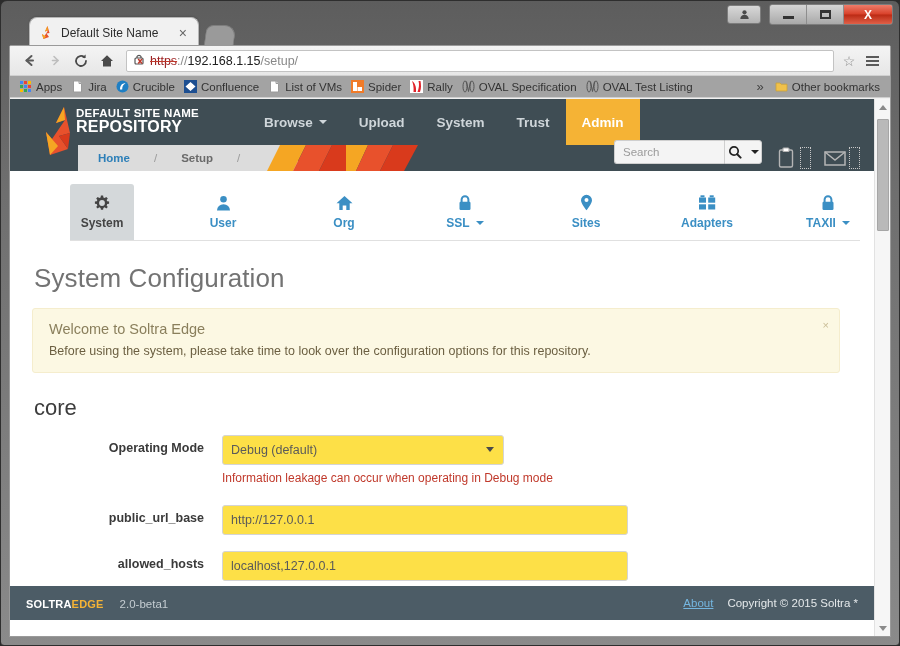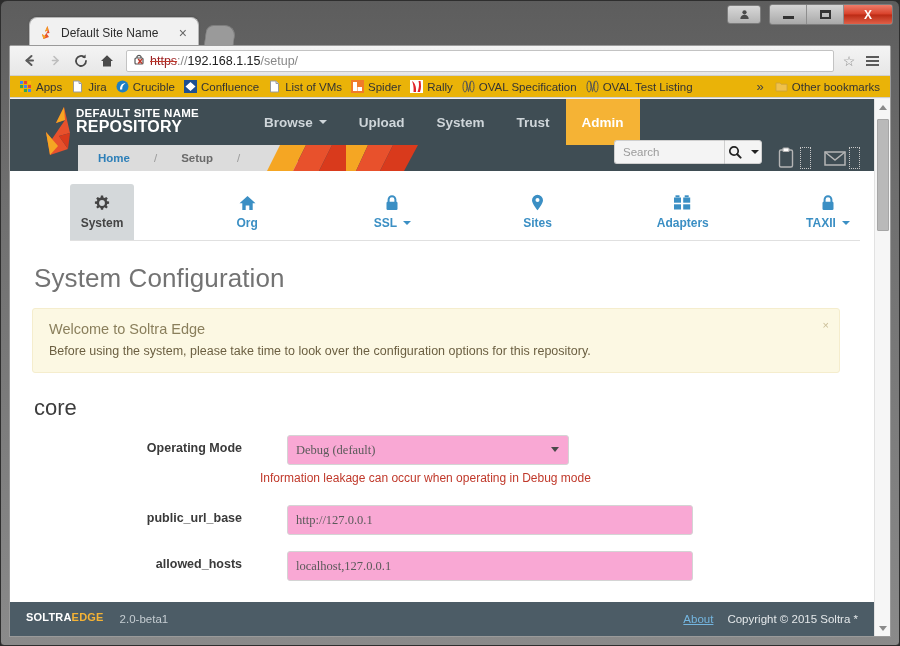--- a/index.html
+++ b/index.html
@@ -97,21 +97,21 @@
   #url-sep { color: #8a8a8a; }
   #url-host { color: #202020; }
   #url-path { color: #888; }
   #star-icon { width: 22px; text-align:center; color:#8a8a8a; font-size:14px; }
   #menu-icon { width: 24px; display:flex; flex-direction:column; align-items:center; justify-content:center; gap:2px; }
   #menu-icon i { display:block; width:13px; height:2px; background:#5a5a5a; }
 
   
   #bookmarks {
     height: 22px; display: flex; align-items: center; padding: 0 6px;
-    background: #eab308; border-bottom: 1px solid #cfcfcf;
+    background: #a3a3a3; border-bottom: 1px solid #cfcfcf;
     font-size: 11.5px; color: #333; white-space: nowrap; gap: 0;
   }
   .bm { display: flex; align-items: center; padding: 0 6px 0 3px; height: 18px; gap: 4px; }
   .bm-label { font-size: 11.5px; color: #333; }
   .bm-ico { width: 13px; height: 13px; flex: 0 0 13px; display:block; }
   #bm-overflow { padding: 0 8px; color: #444; font-size: 13px; margin-left: auto; }
   #bm-other { display:flex; align-items:center; gap:4px; padding-right: 4px; }
 
   
   #viewport {
@@ -182,45 +182,45 @@
   }
   #alert {
     margin: 14px 34px 0 22px; background: #fcf8e3; border: 1px solid #f5edcd;
     border-radius: 3px; padding: 12px 14px 14px 16px; position: relative;
   }
   #alert .a-title { font-size: 14.5px; color: #8a7f5c; margin-bottom: 7px; }
   #alert .a-body { font-size: 12.5px; color: #6b5f41; }
   #alert .a-close { position: absolute; right: 10px; top: 10px; color: #c9bd96; font-size: 11px; }
 
   .sect-title { font-size: 22px; color: #3c3c3c; font-weight: normal; margin: 22px 0 0 24px; }
-  .frow { display: flex; align-items: flex-start; margin-top: 14px; padding-left: 38px; }
+  .frow { display: flex; align-items: flex-start; margin-top: 14px; }
   .flabel {
     width: 212px; text-align: right; padding-right: 18px; padding-top: 6px;
     font-size: 12.5px; font-weight: bold; color: #3a3a3a;
   }
   .fctrl { flex: 1; }
   select.fsel, input.finp {
-    font-family: Liberation Serif, serif;
-    font-size: 12.5px; color: #5a5a5a; background: #f9a8d4;
+    font-family: Liberation Sans, sans-serif;
+    font-size: 12.5px; color: #5a5a5a; background: #fde047;
     border: 1px solid #d4d4d4; border-radius: 3px;
-    height: 30px; padding: 0 8px; outline: none; margin-left: 27px;
+    height: 30px; padding: 0 8px; outline: none;
   }
   select.fsel { width: 282px; -webkit-appearance: none; appearance: none;
     background-image: none; padding-right: 24px; }
   .selwrap { position: relative; display: inline-block; }
   .selwrap .sarrow { position: absolute; right: 10px; top: 12px; pointer-events: none;
     border-left: 4px solid transparent; border-right: 4px solid transparent;
     border-top: 5px solid #4a4a4a; }
   input.finp { width: 406px; }
   .fhelp { font-size: 12px; color: #c0392b; margin-top: 6px; }
 
   
   #footer {
-    position: absolute; left: 0; right: 0; bottom: 0; height: 34px;
-    background: #4c5c66; display: flex; align-items: center; padding: 4px 16px;
+    position: absolute; left: 0; right: 0; bottom: 16px; height: 34px;
+    background: #4c5c66; display: flex; padding: 12px 16px;
   }
   #foot-logo { font-size: 15px; font-weight: bold; color: #fff; letter-spacing: .2px; }
   #foot-logo span { color: #f5b335; font-size: 11px; vertical-align: top; }
   #foot-ver { font-size: 11.5px; color: #c5cdd2; margin-left: 16px; }
   #foot-right { margin-left: auto; display: flex; align-items: center; gap: 14px; }
   #foot-about { font-size: 11.5px; color: #74b6e0; }
   #foot-copy { font-size: 11.5px; color: #e4e8ea; }
 
   
   #pagescroll {
@@ -524,20 +524,29 @@
             <div class="subtab active">
               <span class="ic">
                 <svg width="16" height="16" viewBox="0 0 16 16">
                     <path d="M8 5.1 A2.9 2.9 0 1 0 8 10.9 A2.9 2.9 0 1 0 8 5.1 Z M6.9 0.6 h2.2 l.3 1.9 1.3 .55 1.55-1.15 1.55 1.55 -1.15 1.55 .55 1.3 1.9 .3 v2.2 l-1.9 .3 -.55 1.3 1.15 1.55 -1.55 1.55 -1.55-1.15 -1.3 .55 -.3 1.9 h-2.2 l-.3-1.9 -1.3-.55 -1.55 1.15 -1.55-1.55 1.15-1.55 -.55-1.3 -1.9-.3 v-2.2 l1.9-.3 .55-1.3 -1.15-1.55 1.55-1.55 1.55 1.15 1.3-.55 Z" fill="#444"></path>
                   </svg>
               </span>
               <span class="tl">System</span>
             </div>
             <div class="subtab">
               <span class="ic">
+                <svg width="15" height="16" viewBox="0 0 15 16">
+                    <circle cx="7.5" cy="4.3" r="3.3" fill="#3b8fc4"></circle>
+                    <path d="M1 15.5 A6.5 6.2 0 0 1 14 15.5 Z" fill="#3b8fc4"></path>
+                  </svg>
+              </span>
+              <span class="tl">User</span>
+            </div>
+            <div class="subtab">
+              <span class="ic">
                 <svg width="17" height="16" viewBox="0 0 17 16">
                     <path d="M8.5 1 L16.5 8.2 L13.7 8.2 L13.7 15 L10.3 15 L10.3 10.5 L6.7 10.5 L6.7 15 L3.3 15 L3.3 8.2 L.5 8.2 Z" fill="#3b8fc4"></path>
                   </svg>
               </span>
               <span class="tl">Org</span>
             </div>
             <div class="subtab">
               <span class="ic">
                 <svg width="14" height="16" viewBox="0 0 14 16">
                     <path d="M3.6 7 V4.6 A3.4 3.4 0 0 1 10.4 4.6 V7" fill="none" stroke="#3b8fc4" stroke-width="2"></path>

